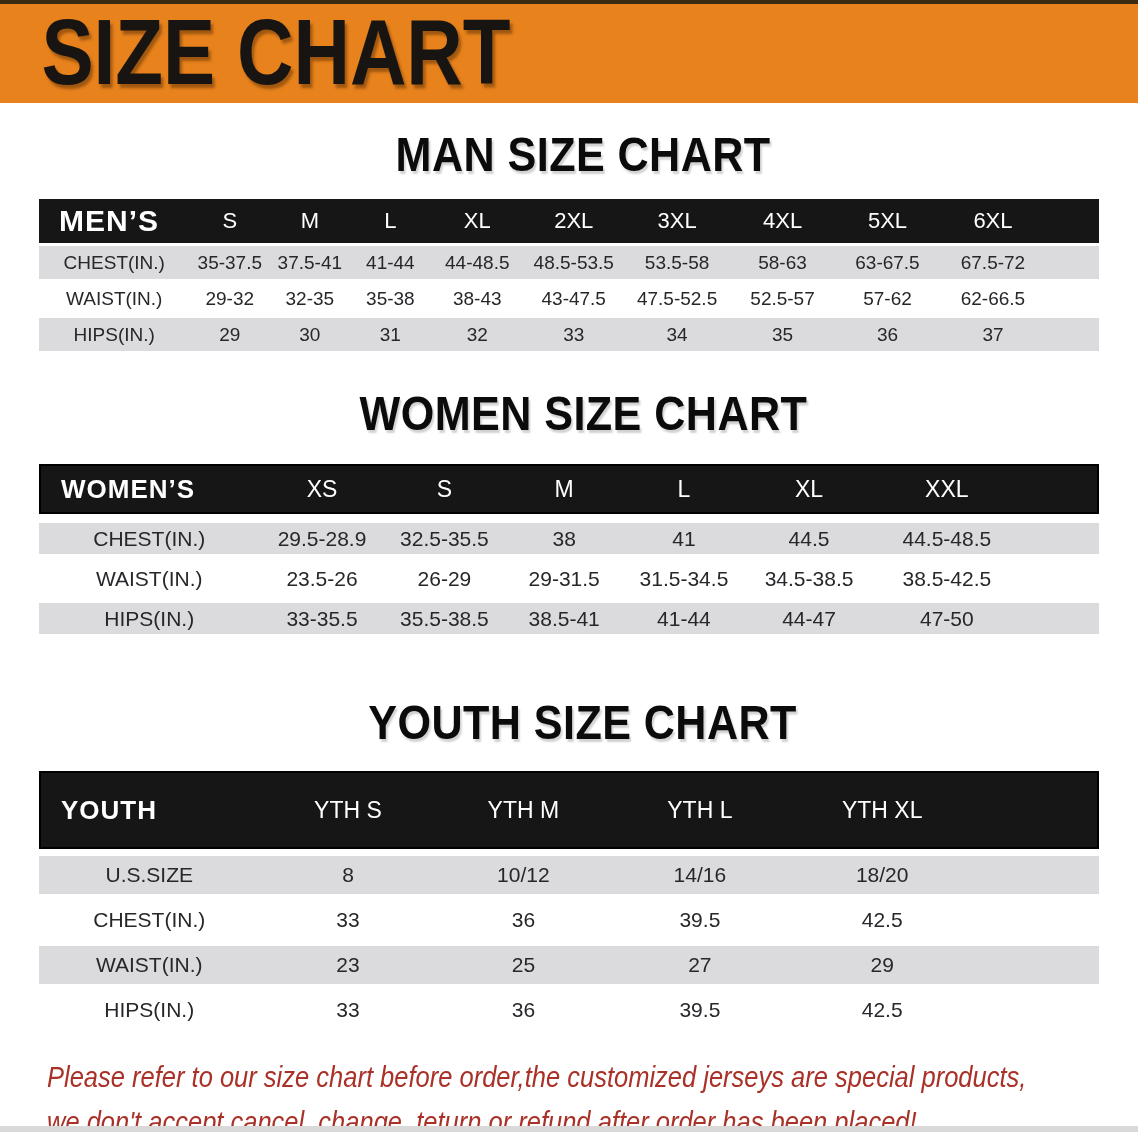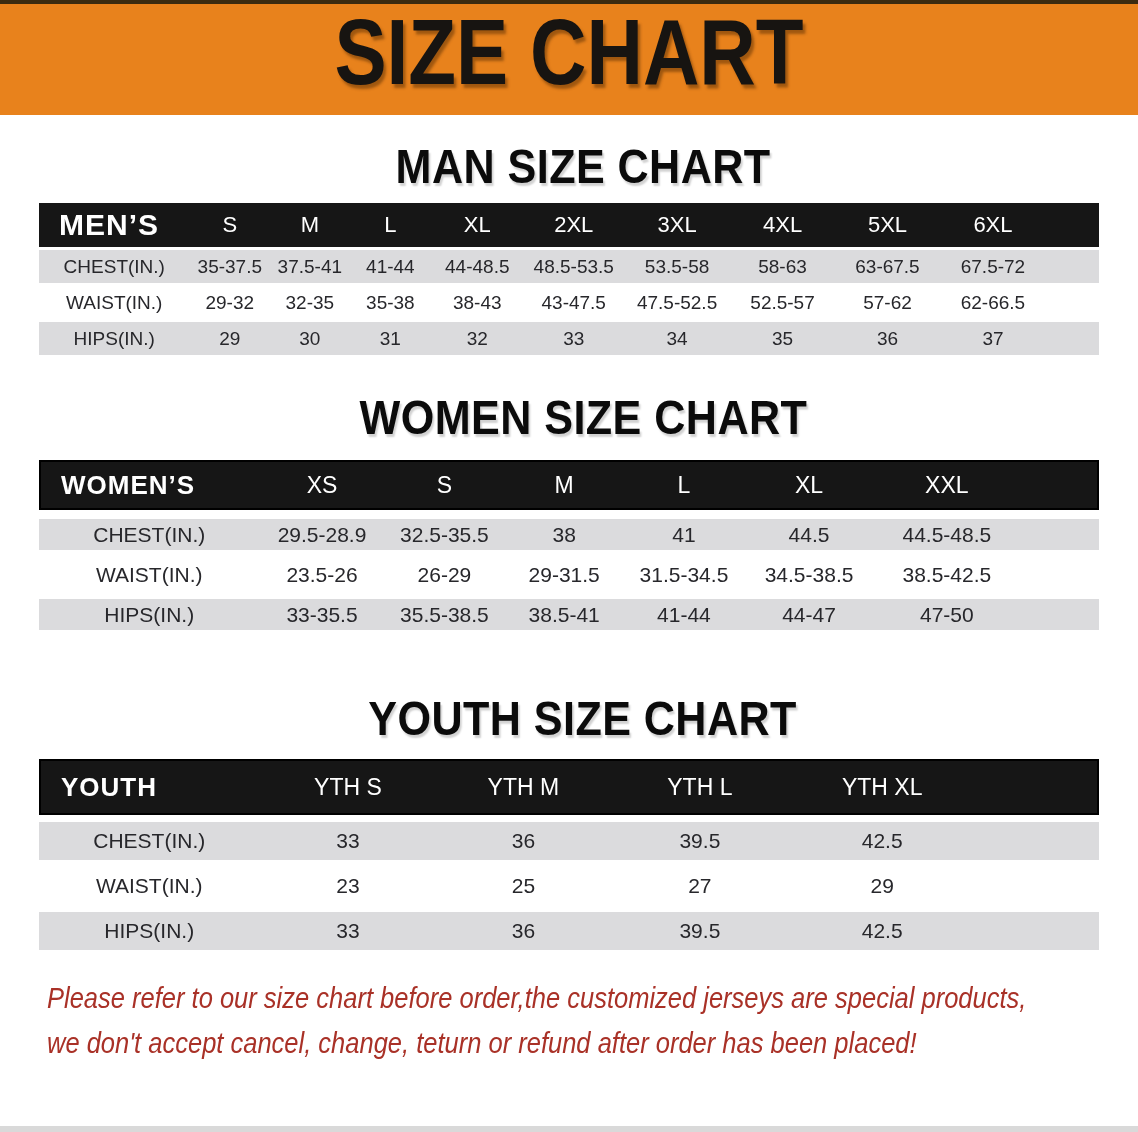--- a/index.html
+++ b/index.html
@@ -6,24 +6,23 @@
   html,body { width:1138px; }
   body {
     height:1132px;
     background:#ffffff;
     font-family:"Liberation Sans", sans-serif;
     overflow:hidden;
     position:relative;
   }
   
   .banner {
-    height:115px;
+    height:103px;
     background:var(--accent,#E8821C);
     border-top:4px solid #3b2b10;
-    text-align:center;
     overflow:hidden;
   }
   .banner-text {
     display:inline-block;
     font-size:92px;
     line-height:97px;
     font-weight:700;
     color:#171411;
     transform:scaleX(0.85);
     transform-origin:center;
@@ -42,21 +41,21 @@
     letter-spacing:0.5px;
     text-shadow:2px 3px 2px rgba(0,0,0,0.18);
     white-space:nowrap;
   }
   .title-man   { margin-top:26px; }
   .title-women { margin-top:34px; }
   .title-youth { margin-top:54px; }
   
   table.size-table {
     width:1060px;
-    margin:0 auto;
+    margin:8px auto;
     border-collapse:separate;
     table-layout:fixed;
   }
   .size-table th {
     background:var(--bar,#161616);
     color:#ffffff;
     font-weight:400;
     text-align:center;
     white-space:nowrap;
     overflow:hidden;
@@ -80,21 +79,21 @@
   .tbl-men th:first-child { font-size:30px; }
   .tbl-men td { height:33px; font-size:19px; }
 
   .tbl-women { margin-top:14px; border-spacing:0 9px; }
   .tbl-women th { height:50px; font-size:23px; border-top:2px solid #000; border-bottom:2px solid #000; }
   .tbl-women th:first-child { font-size:26px; border-left:2px solid #000; }
   .tbl-women th:last-child  { border-right:2px solid #000; }
   .tbl-women td { height:31px; font-size:21px; }
 
   .tbl-youth { margin-top:18px; border-spacing:0 7px; }
-  .tbl-youth th { height:56px; font-size:23px; border-top:2px solid #000; border-bottom:2px solid #000; }
+  .tbl-youth th { height:78px; font-size:23px; border-top:2px solid #000; border-bottom:2px solid #000; }
   .tbl-youth th:first-child { font-size:26px; border-left:2px solid #000; }
   .tbl-youth th:last-child  { border-right:2px solid #000; }
   .tbl-youth td { height:38px; font-size:21px; }
 
   
   .disclaimer { margin-top:18px; padding-left:47px;font-style:italic; }
   .disclaimer-line {
     display:block;
     font-size:30px;
     line-height:45px;
@@ -269,20 +268,28 @@
         <th>YOUTH</th>
         <th>YTH S</th>
         <th>YTH M</th>
         <th>YTH L</th>
         <th>YTH XL</th>
         <th></th>
       </tr>
     </thead>
     <tbody>
       <tr>
+        <td>U.S.SIZE</td>
+        <td>8</td>
+        <td>10/12</td>
+        <td>14/16</td>
+        <td>18/20</td>
+        <td></td>
+      </tr>
+      <tr>
         <td>CHEST(IN.)</td>
         <td>33</td>
         <td>36</td>
         <td>39.5</td>
         <td>42.5</td>
         <td></td>
       </tr>
       <tr>
         <td>WAIST(IN.)</td>
         <td>23</td>

